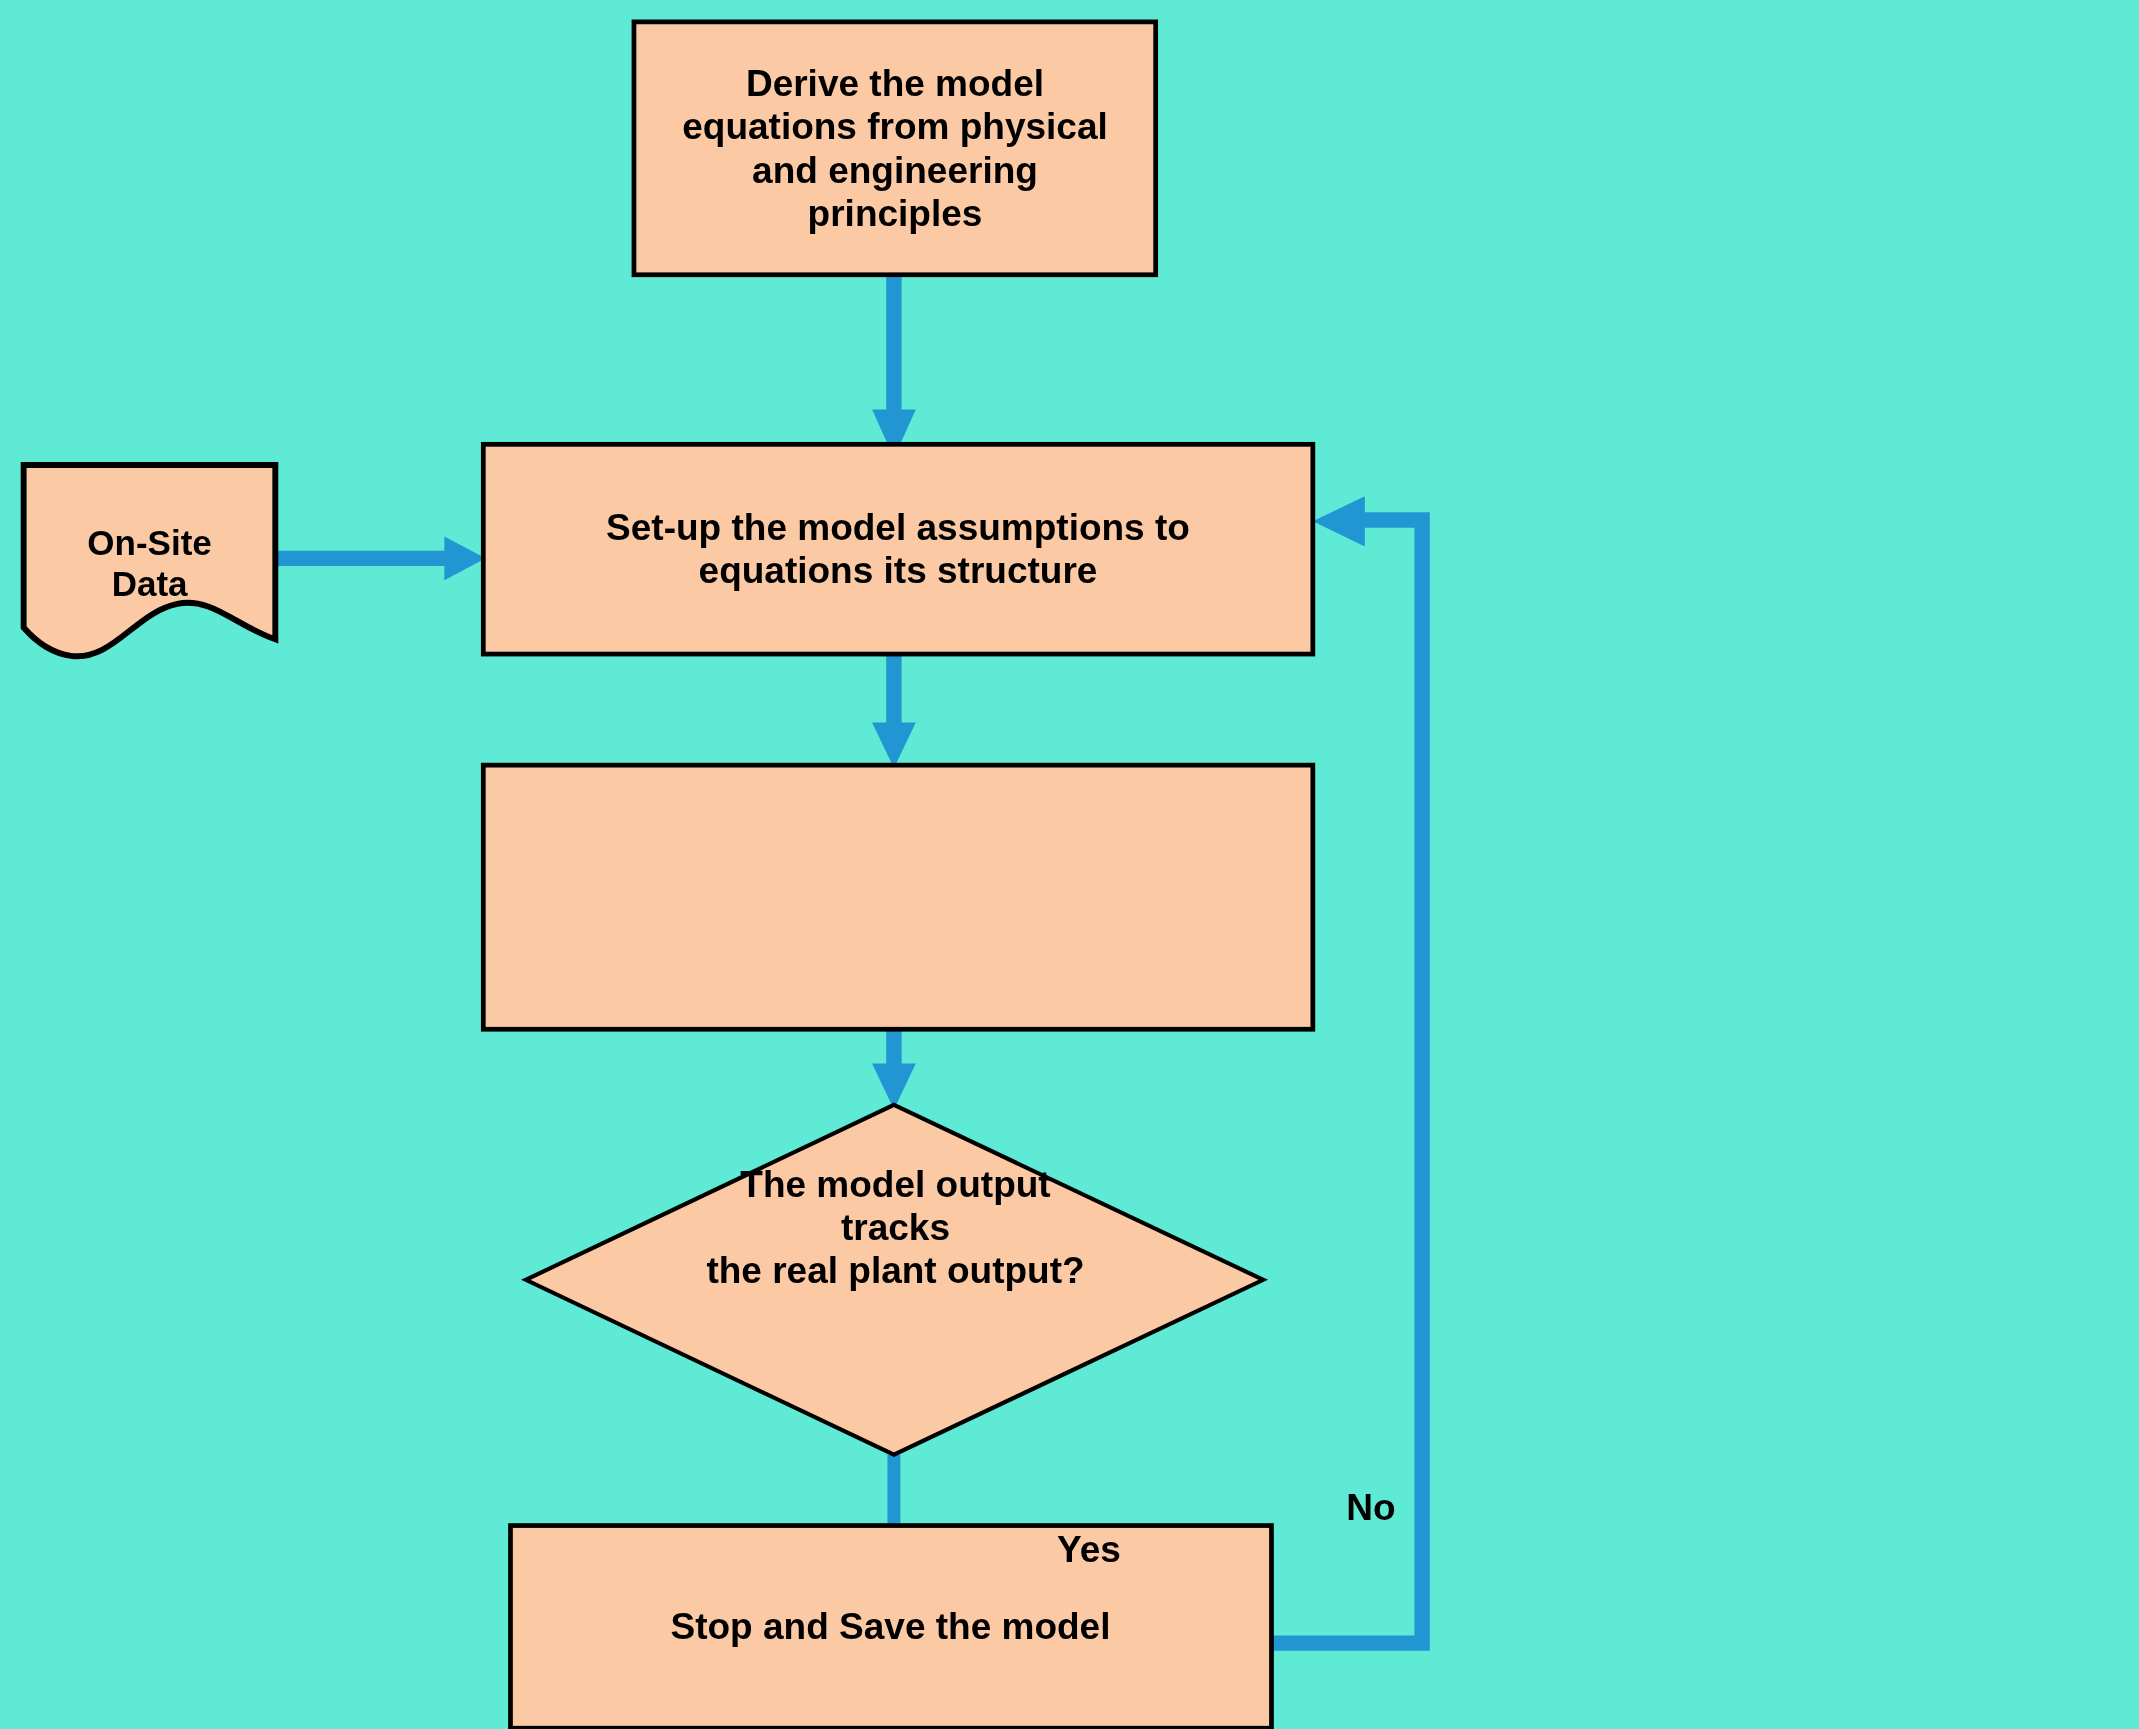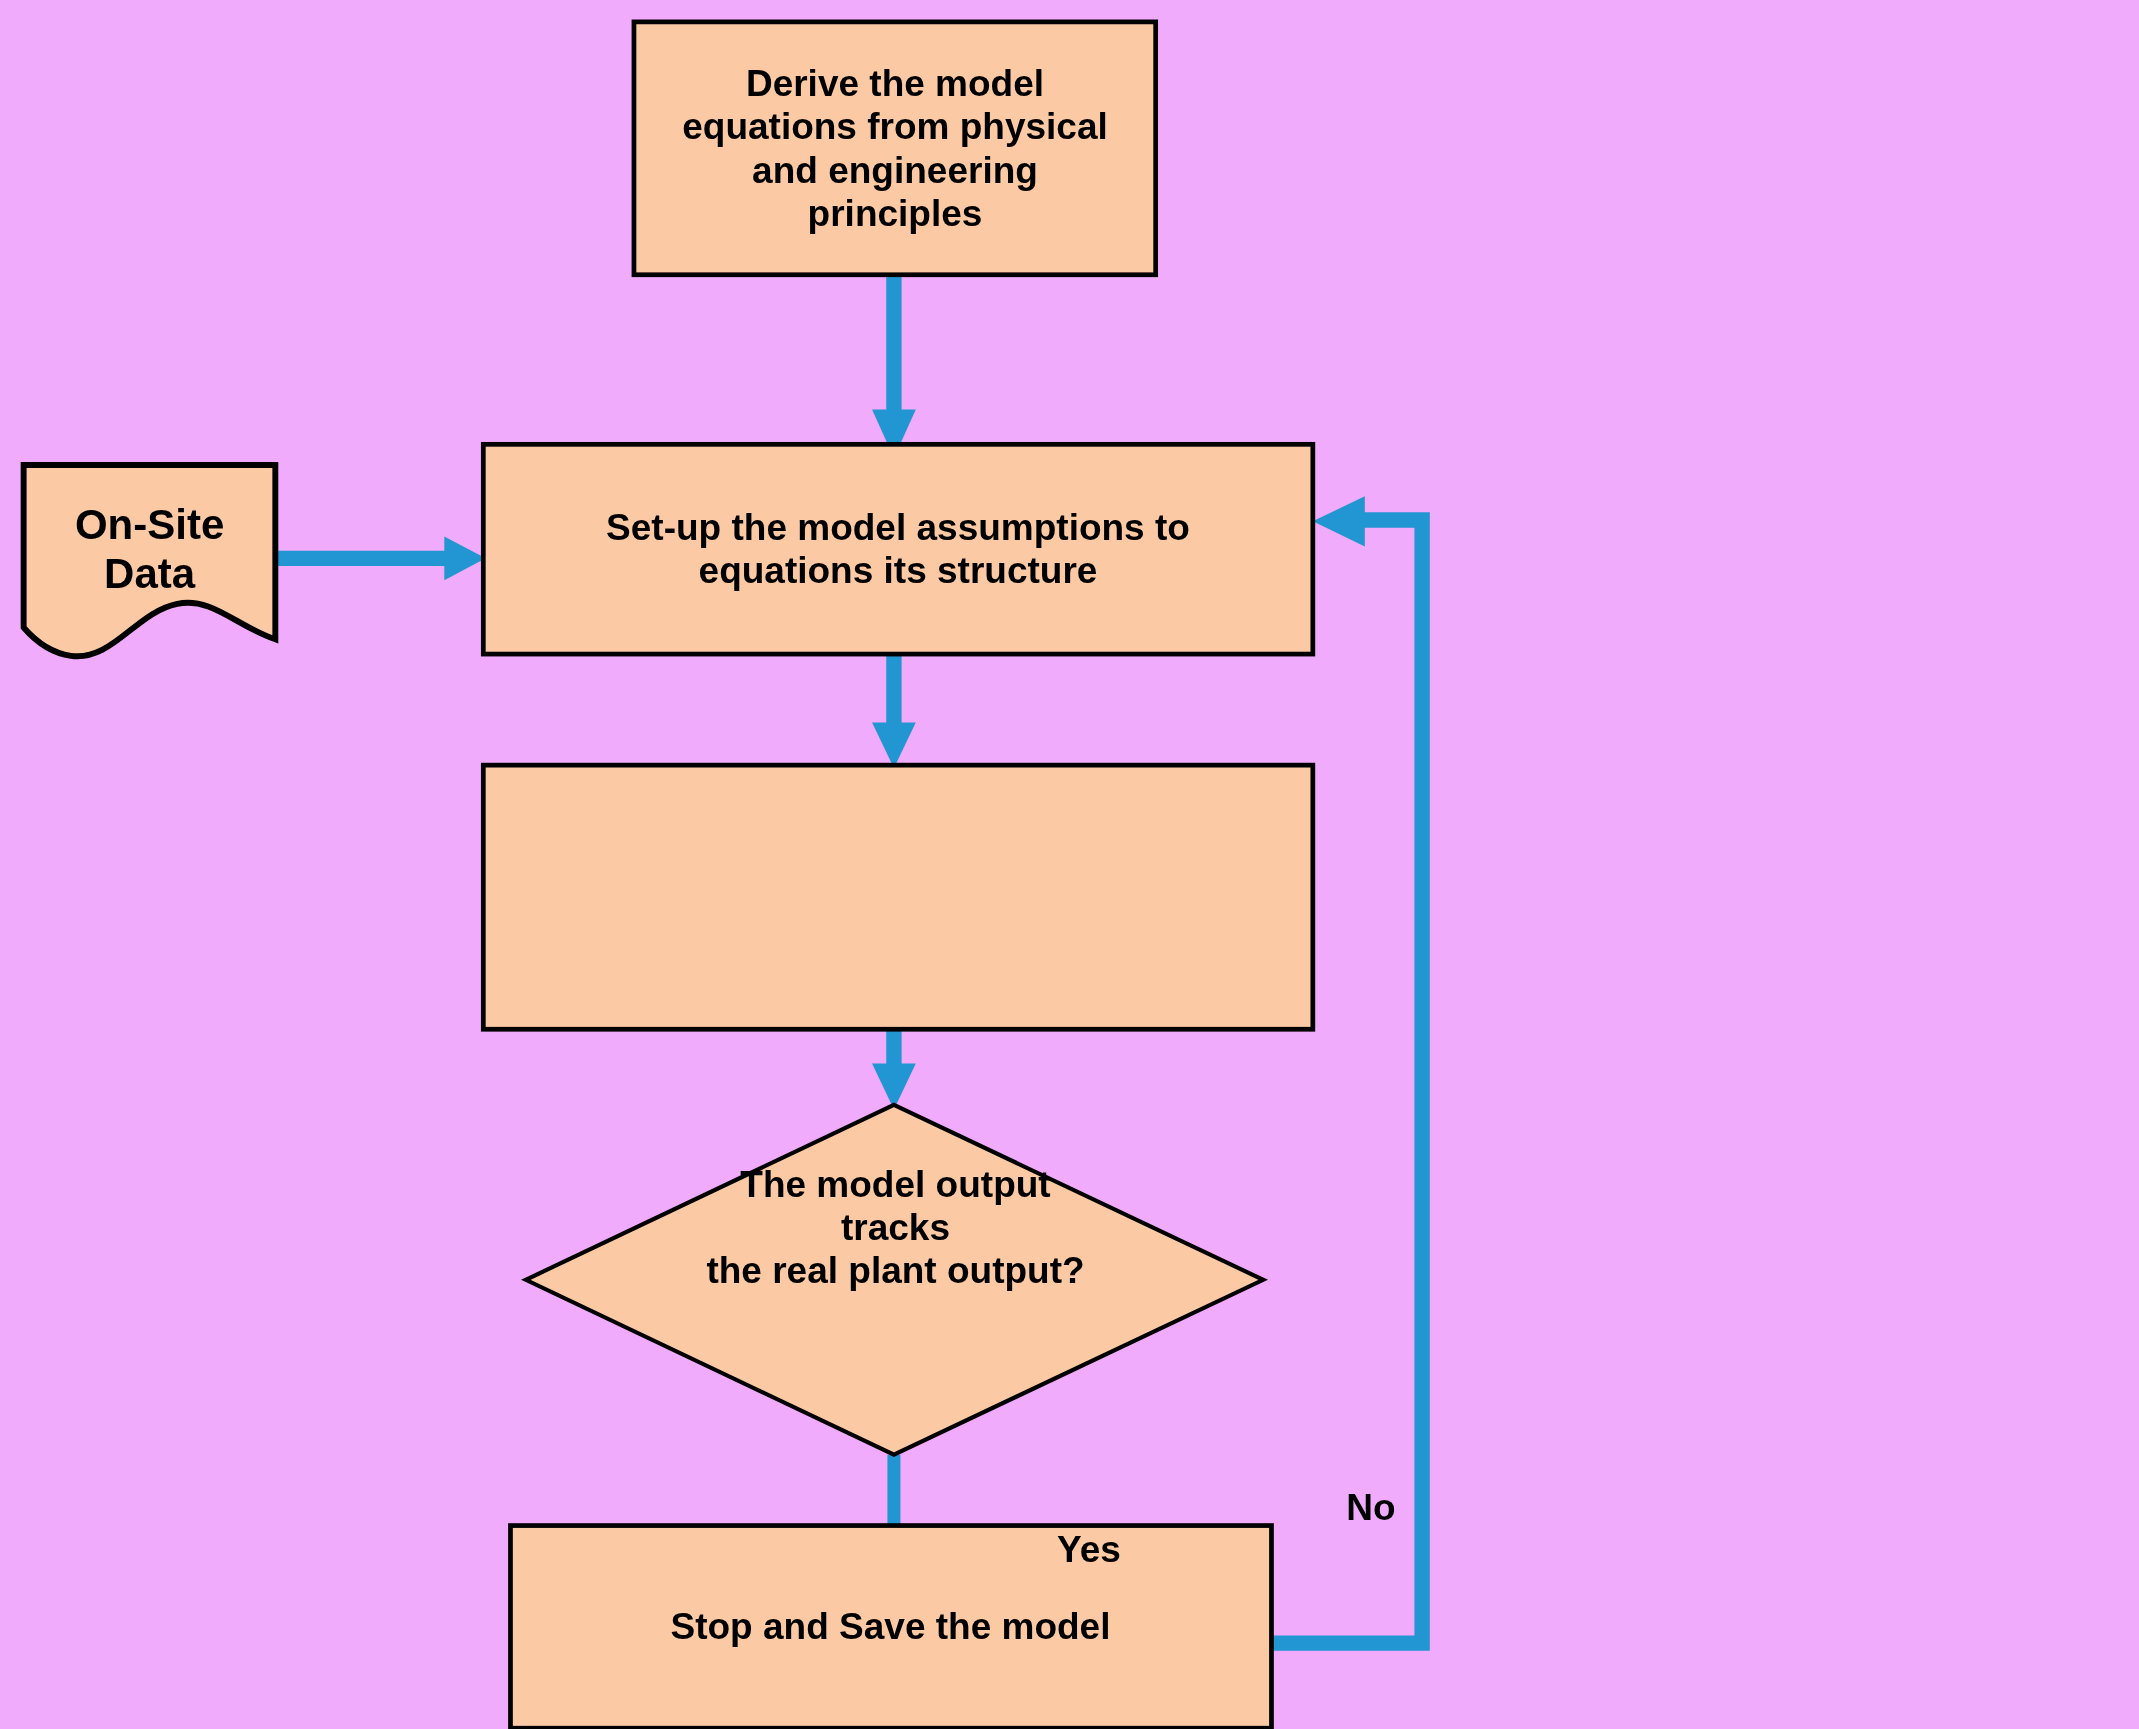--- a/index.html
+++ b/index.html
@@ -5,21 +5,21 @@
 <style>
   html, body {
     margin: 0;
     padding: 0;
     background: #ffffff;
   }
   #canvas {
     position: relative;
     width: 2140px;
     height: 1730px;
-    background: #f0abfc;
+    background: #5eead4;
     overflow: hidden;
     font-family: "Liberation Sans", sans-serif;
   }
   svg.layer {
     position: absolute;
     left: 0;
     top: 0;
     width: 2140px;
     height: 1730px;
     overflow: visible;
@@ -99,21 +99,21 @@
 
     <rect x="864" y="2582" width="1288" height="343" fill="#FBCAA5" stroke="#000000" stroke-width="8"></rect>
 
   </svg>
 
   <div class="node-text" style="left:634px; top:22px; width:522px; height:253px; font-size:37px;">Derive the model
 equations from physical
 and engineering
 principles</div>
 
-  <div class="node-text" style="left:23.6px; top:481px; width:252px; height:136px; font-size:42px;">On-Site
+  <div class="node-text" style="left:23.6px; top:496px; width:252px; height:136px; font-size:35px;">On-Site
 Data</div>
 
   <div class="node-text" style="left:483px; top:444px; width:830px; height:210px; font-size:37px;">Set-up the model assumptions to
 equations its structure</div>
 
 
   <div class="node-text" style="left:597px; top:1139px; width:597px; height:177px; font-size:37px;">The model output
 tracks
 the real plant output?</div>
 

